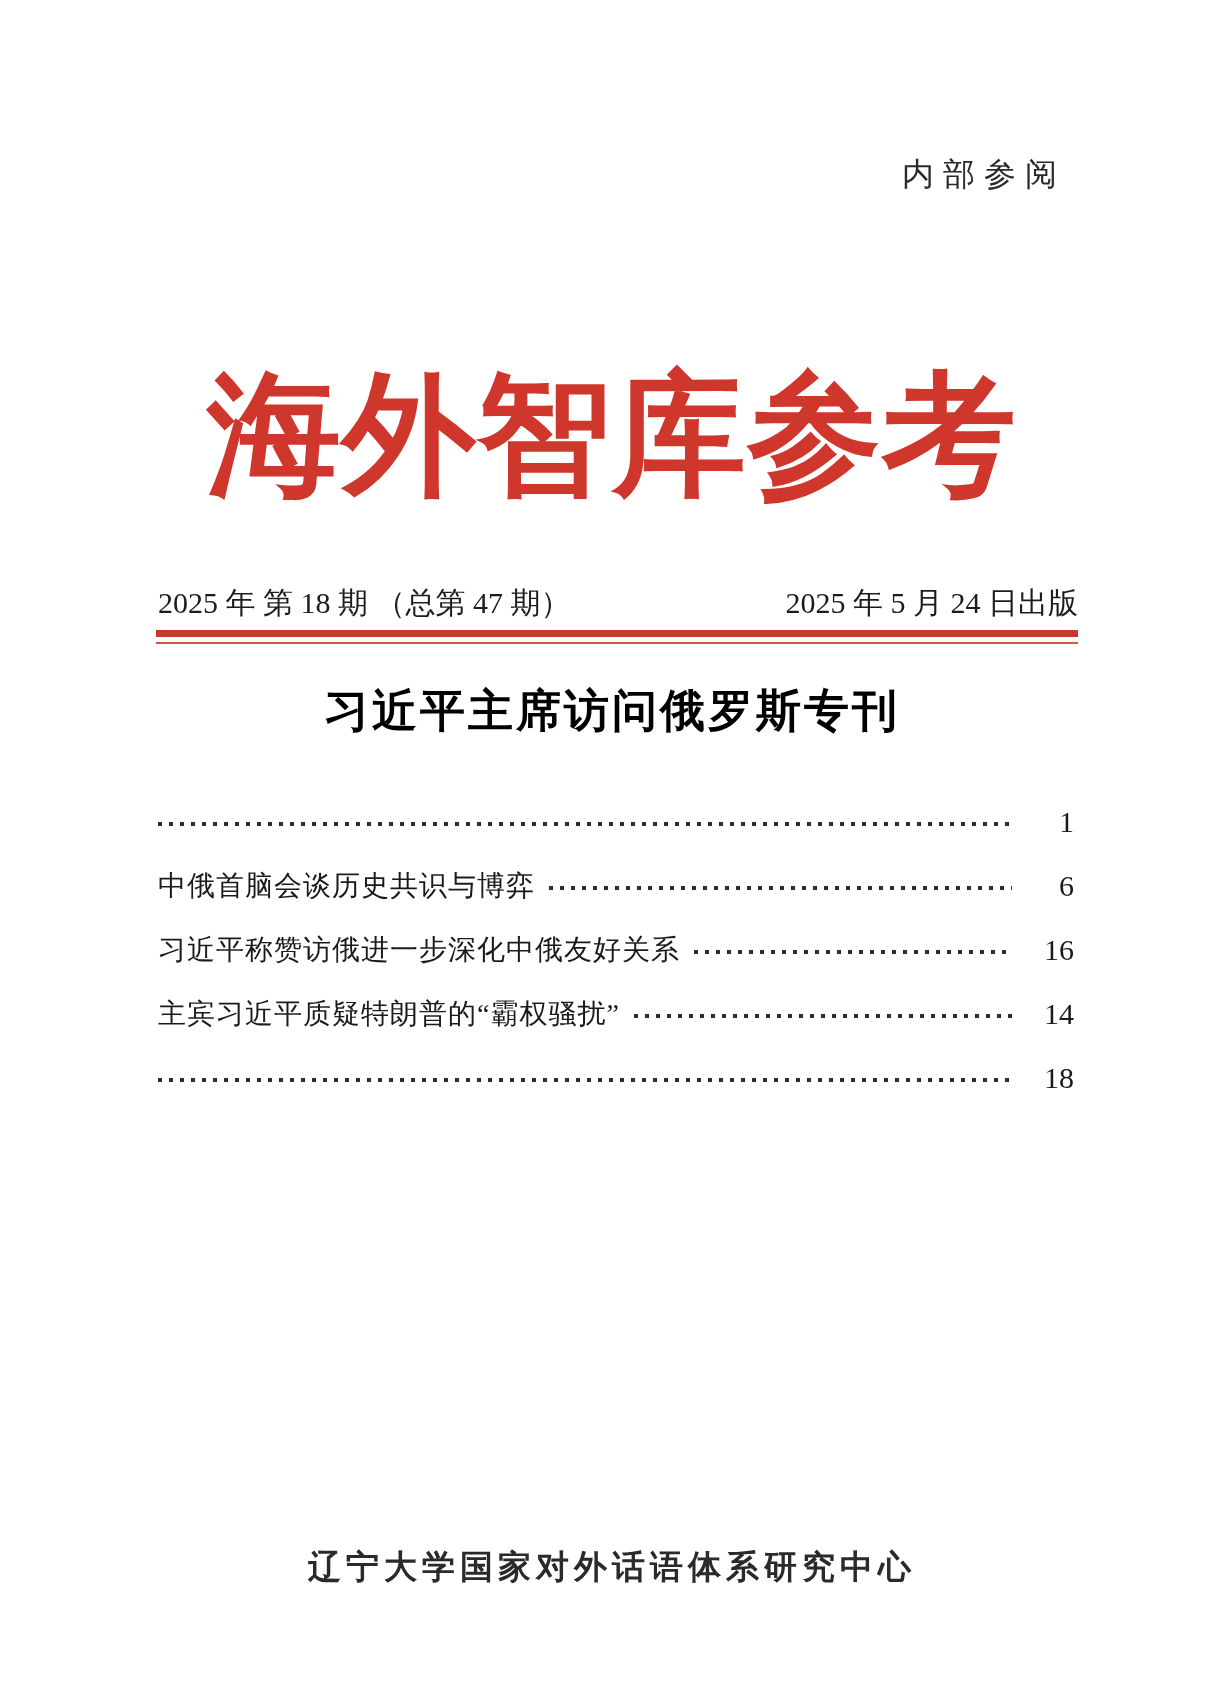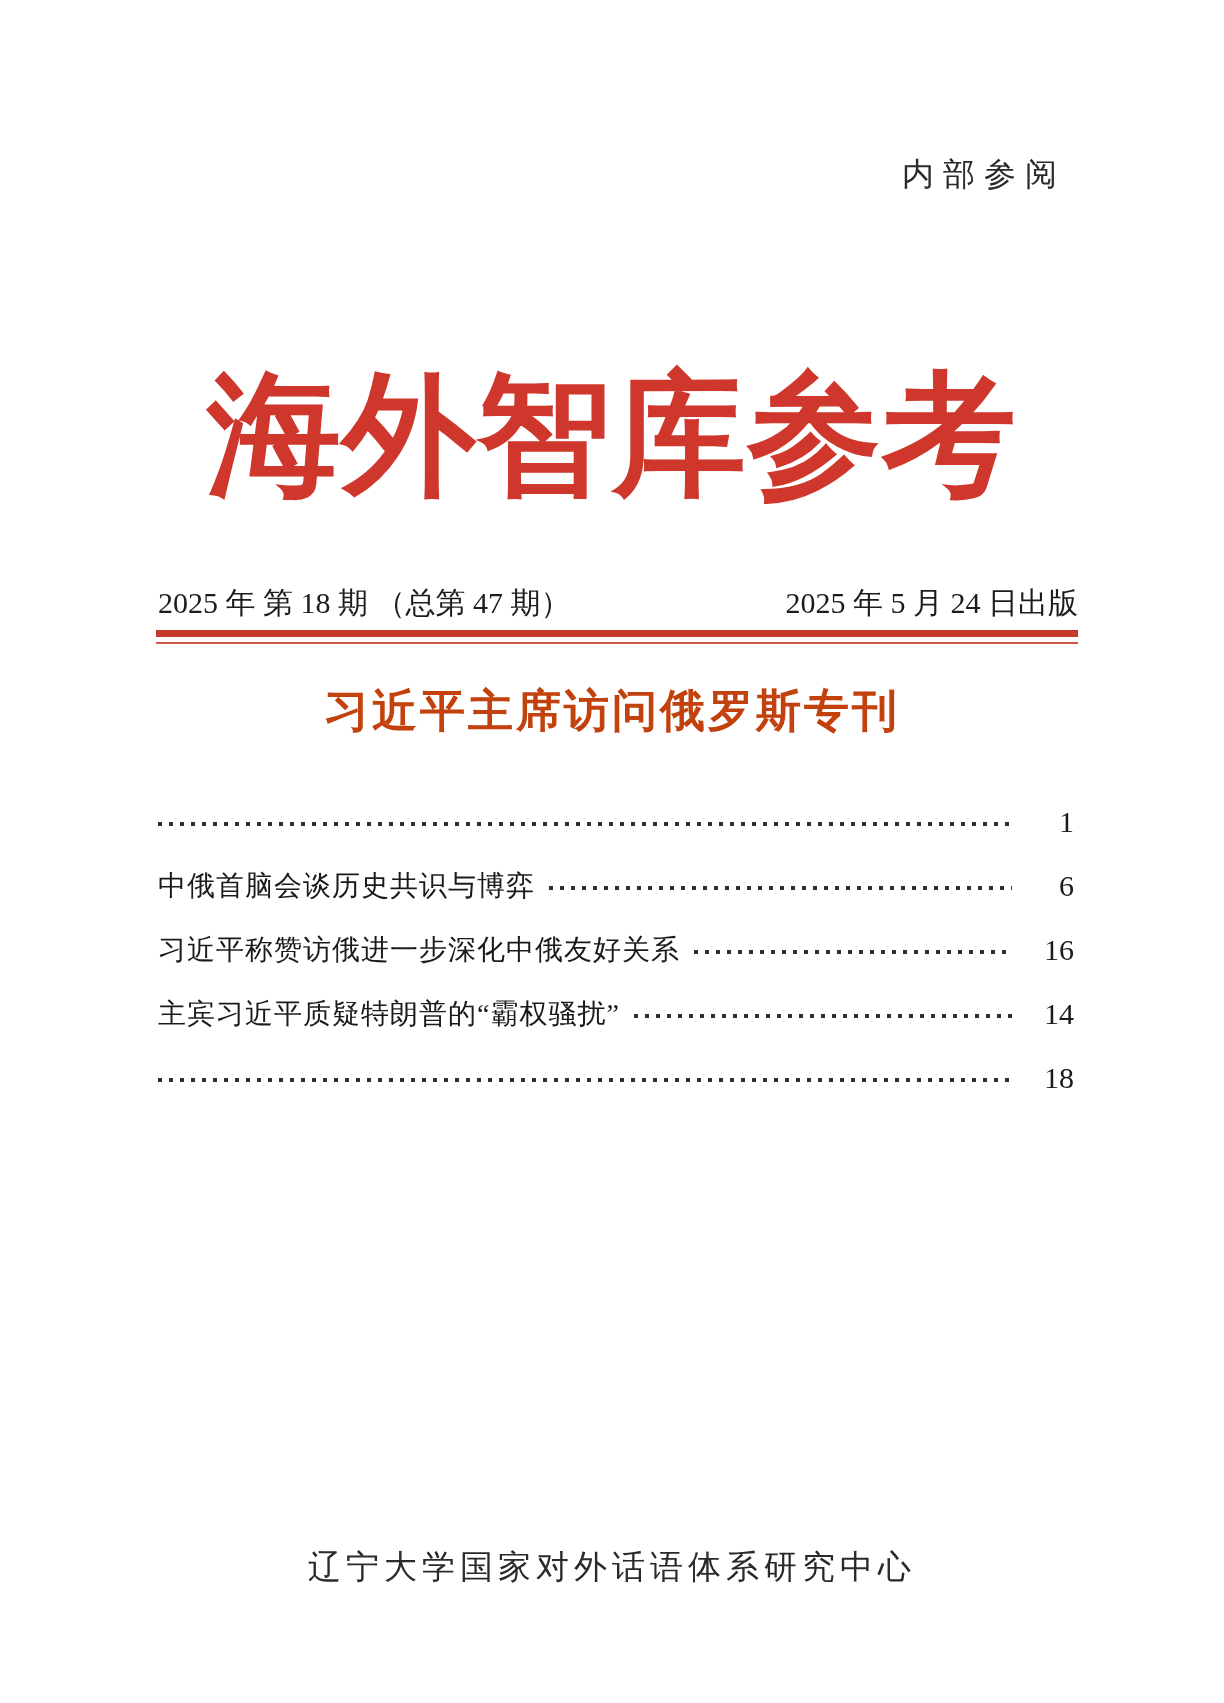--- a/index.html
+++ b/index.html
@@ -74,21 +74,21 @@
   
   .subtitle {
     position: absolute;
     top: 668px;
     left: 0;
     width: 100%;
     text-align: center;
     font-size: 45px;
     font-weight: bold;
     letter-spacing: 3px;
-    color: #c2410c;
+    color: #000000;
     font-family: "Liberation Sans", "DejaVu Sans", sans-serif;
     white-space: nowrap;
   }
   
   .toc {
     position: absolute;
     top: 792px;
     left: 158px;
     right: 150px;
   }
@@ -121,21 +121,21 @@
     font-size: 30px;
   }
   
   .publisher {
     position: absolute;
     top: 1532px;
     left: 0;
     width: 100%;
     text-align: center;
     font-size: 33px;
-    font-weight: normal;
+    font-weight: bold;
     letter-spacing: 5px;
     color: #2a2a2a;
     font-family: "Liberation Sans", "DejaVu Sans", sans-serif;
     white-space: nowrap;
   }
 </style>
 </head>
 <body>
 
 <div class="page">

